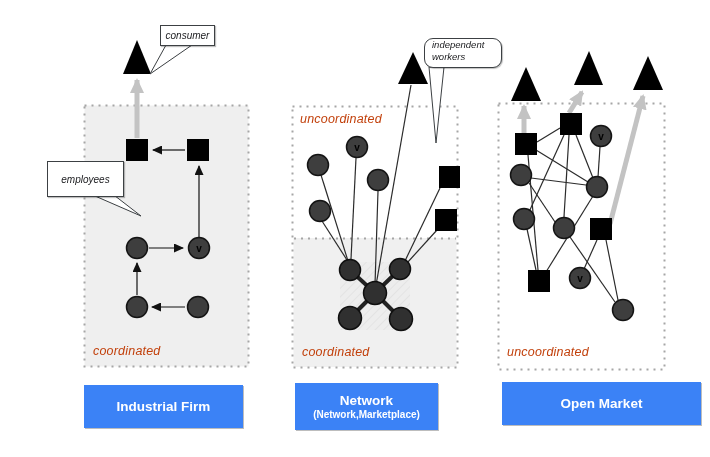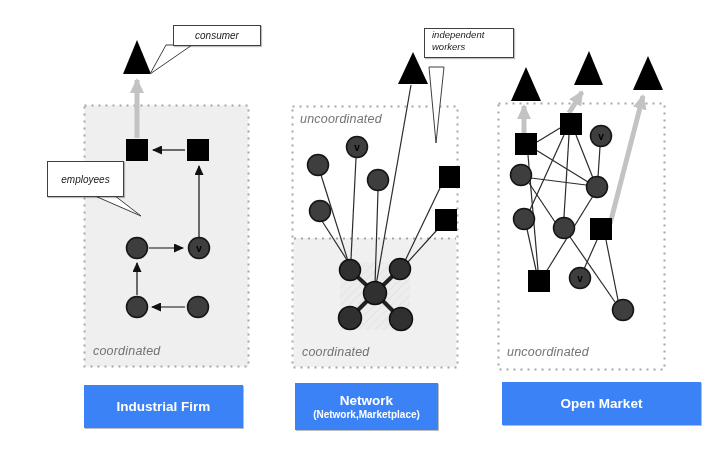--- a/index.html
+++ b/index.html
@@ -8,21 +8,21 @@
     width:710px;height:457px;
     font-family:"Liberation Sans",sans-serif;
     background:#ffffff;
     overflow:hidden;
   }
   .stage svg{position:absolute;left:0;top:0;}
   .zone-label{
     position:absolute;
     font-style:italic;
     font-size:12.5px;
-    color:#737373;
+    color:#c2410c;
     letter-spacing:.2px;
     white-space:nowrap;
   }
   .callout{
     position:absolute;
     background:#ffffff;
     border:1px solid #3c4043;
     box-shadow:1px 1px 1px rgba(0,0,0,.25);
     font-style:italic;
     color:#202124;
@@ -161,29 +161,29 @@
     <circle cx="580" cy="278" r="10.5" fill="#3e3e3e" stroke="#141414" stroke-width="1.5"></circle>
     <circle cx="623" cy="310" r="10.5" fill="#3e3e3e" stroke="#141414" stroke-width="1.5"></circle>
     <text x="601" y="140" text-anchor="middle" font-size="10" font-weight="bold" fill="#000">v</text>
     <text x="580" y="282" text-anchor="middle" font-size="10" font-weight="bold" fill="#000">v</text>
 
     <polygon points="526,67 511,101 541,101" fill="#000"></polygon>
     <polygon points="589,51 574,85 603,85" fill="#000"></polygon>
     <polygon points="648,56 633,90 663,90" fill="#000"></polygon>
   </svg>
 
-  <div class="callout small" style="left:173px;top:25px;width:88px;height:21px;">
+  <div class="callout small" style="left:160px;top:25px;width:55px;height:21px;">
     <span>consumer</span>
   </div>
 
   <div class="callout small" style="left:11px;top:161px;width:77px;height:36px;margin-left:36px;">
     <span>employees</span>
   </div>
 
-  <div class="callout twoline" style="left:424px;top:28px;width:90px;height:30px;">
+  <div class="callout twoline" style="left:424px;top:38px;width:78px;height:30px;border-radius:9px;">
     <span>independent</span>
     <span>workers</span>
   </div>
 
   <div class="zone-label" style="left:93px;top:344px;">coordinated</div>
   <div class="zone-label" style="left:300px;top:112px;">uncoordinated</div>
   <div class="zone-label" style="left:302px;top:345px;">coordinated</div>
   <div class="zone-label" style="left:507px;top:345px;">uncoordinated</div>
 
   <div class="title-box" style="left:84px;top:385px;width:159px;height:43px;">

